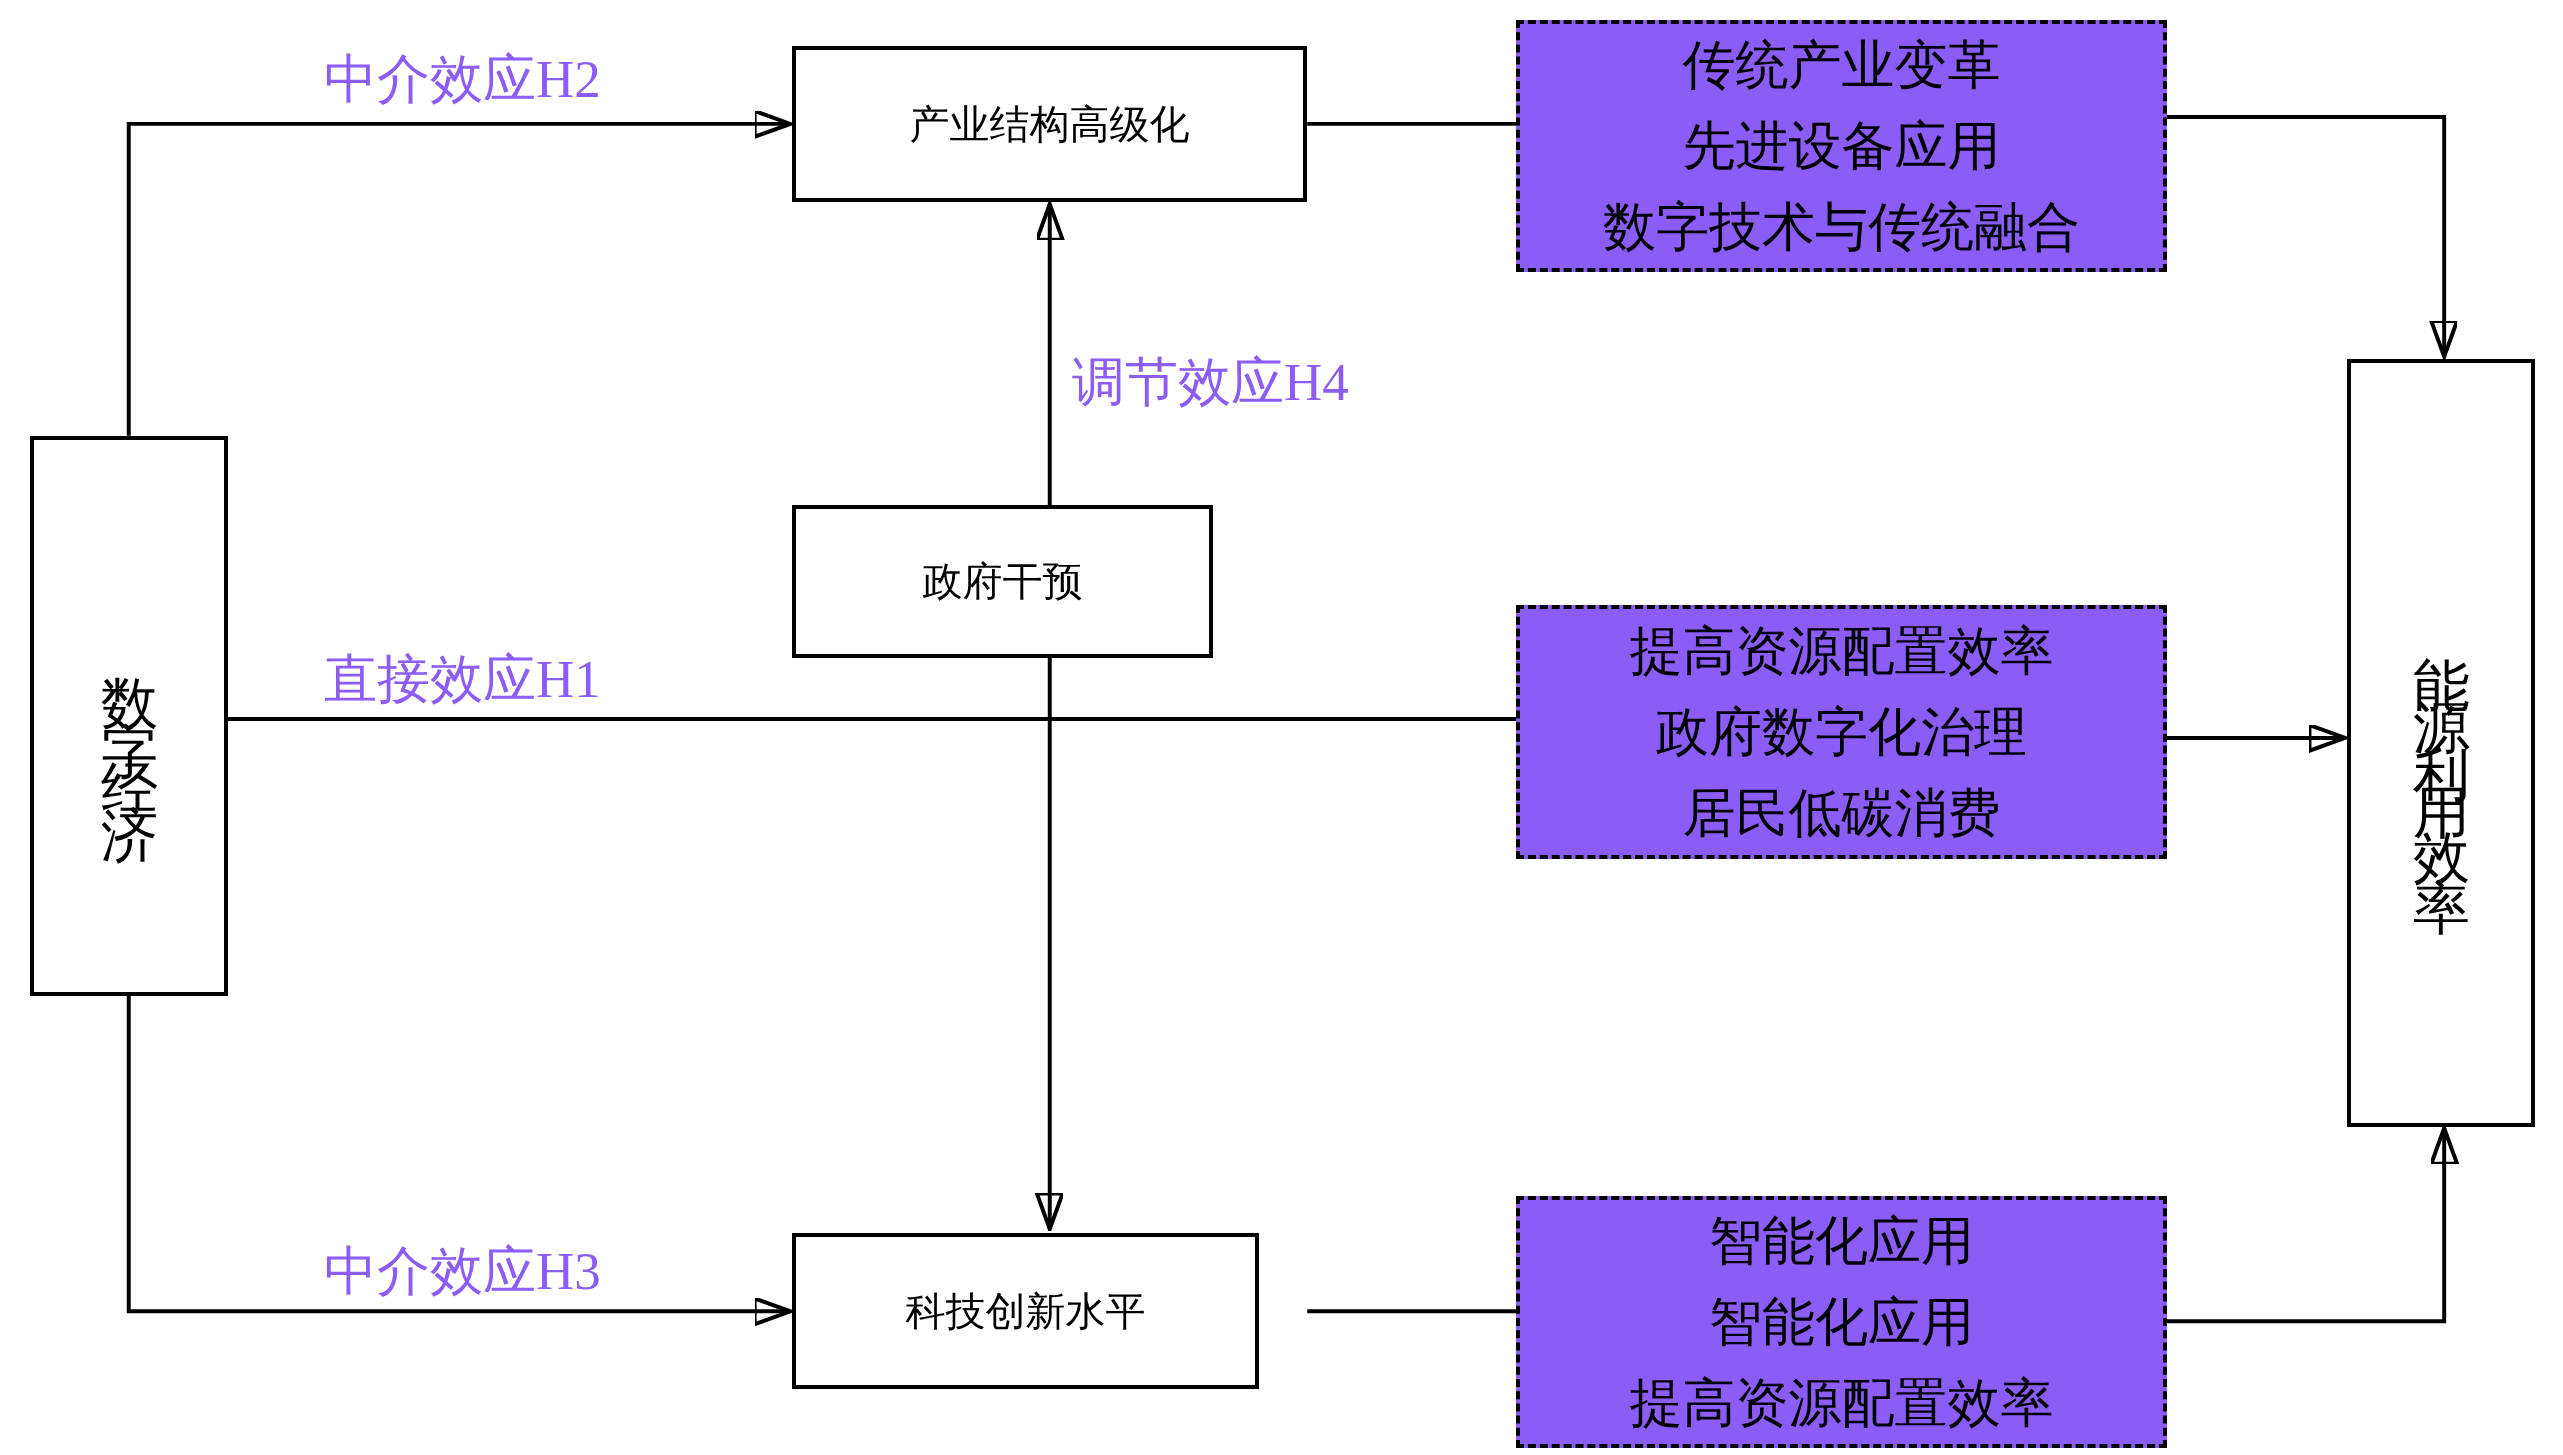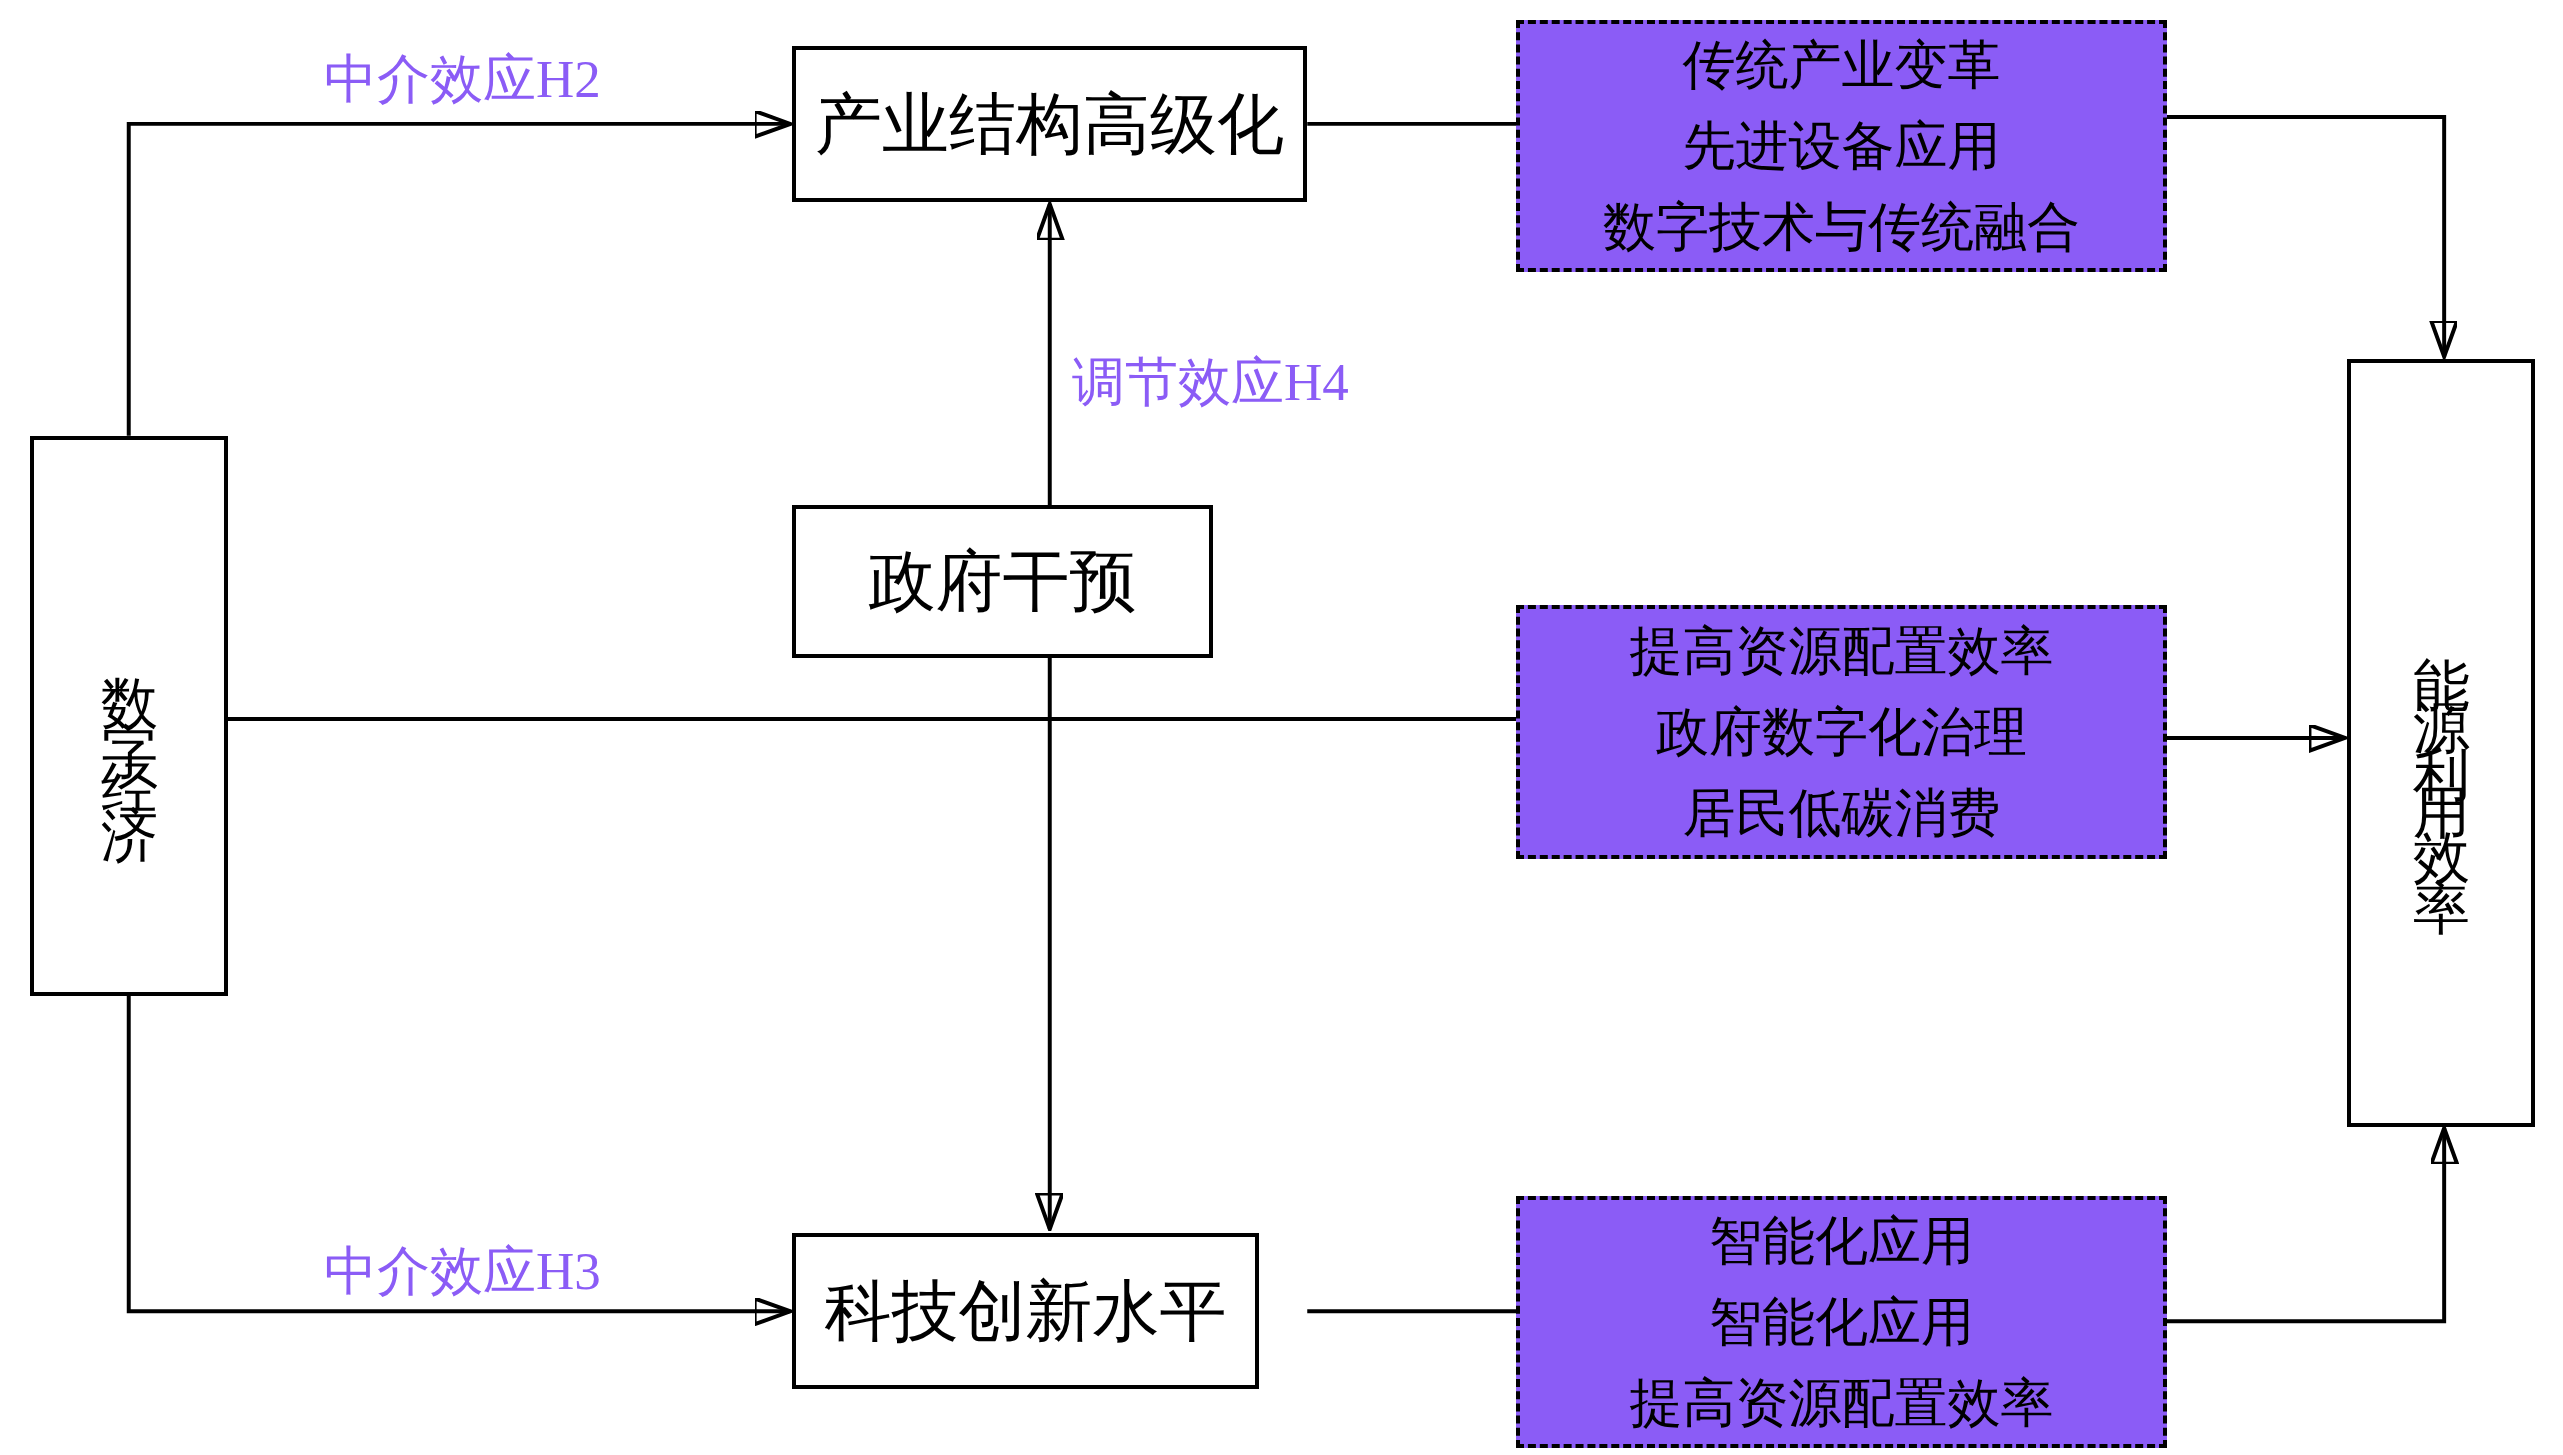--- a/index.html
+++ b/index.html
@@ -31,21 +31,21 @@
     position: absolute;
     border: 4px solid #000000;
     background: #ffffff;
     display: flex;
     align-items: center;
     justify-content: center;
     box-sizing: border-box;
     color: #000000;
   }
   .box-label {
-    font-size: 67px;
+    font-size: 40px;
     white-space: nowrap;
   }
   .vertical .box-label {
     writing-mode: vertical-rl;
     text-orientation: upright;
     white-space: normal;
     font-size: 57px;
   }
   .v4 .box-label { letter-spacing: 42px; }
   .v6 .box-label { letter-spacing: 44px; }
@@ -145,19 +145,20 @@
   </div>
 
   <div class="dashed" id="dash-clean">
     <div class="dline">智能化应用</div>
     <div class="dline">智能化应用</div>
     <div class="dline">提高资源配置效率</div>
   </div>
 
   <div class="edge-label" id="label-h2">中介效应H2</div>
 
+  <div class="edge-label" id="label-h1">直接效应H1</div>
 
   <div class="edge-label" id="label-h3">中介效应H3</div>
 
   <div class="edge-label" id="label-h4">调节效应H4</div>
 
 </div>
 
 
 </body></html>

